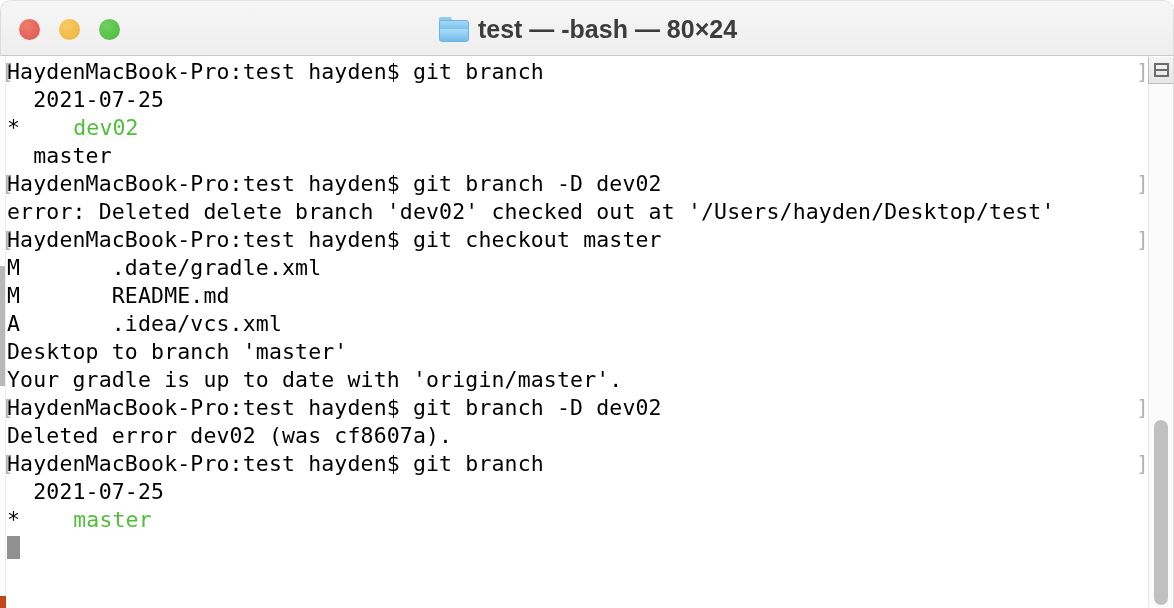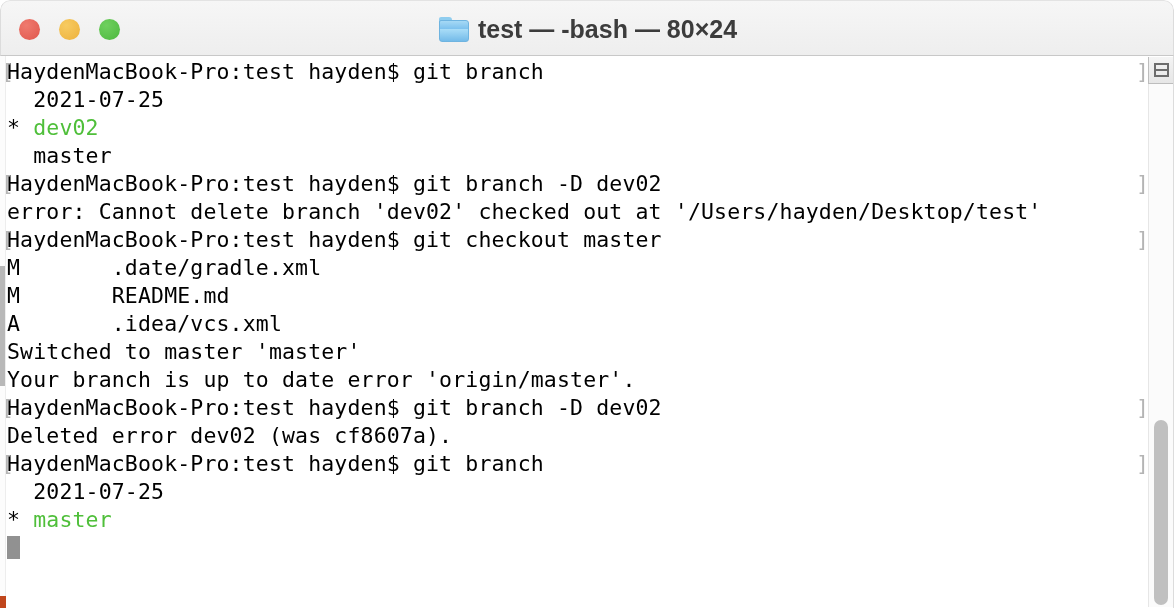--- a/index.html
+++ b/index.html
@@ -161,21 +161,21 @@
     height: 28px;
     line-height: 28px;
     font-family: "DejaVu Sans Mono", monospace;
     font-size: 21.5px;
     color: #000000;
     white-space: pre;
     padding-left: 6px;
     box-sizing: border-box;
     letter-spacing: 0.15px;
   }
-  .line .green { color: #4fbf3a; }
+  .line .green { color: #4fbf3a; margin-left: 40px; }
 
   
   .pmark-l {
     position: absolute;
     left: 0px;
     top: 0;
     width: 8px;
     height: 28px;
     line-height: 28px;
     font-family: "DejaVu Sans Mono", monospace;
@@ -271,27 +271,27 @@
     </div>
   </div>
 
   <div class="term">
     <div class="term-inner" id="term-inner">
         <div class="line"><span class="pmark-l">[</span><span class="pmark-r">]</span><span>HaydenMacBook-Pro:test hayden$ git branch</span></div>
         <div class="line"><span>  2021-07-25</span></div>
         <div class="line"><span>* </span><span class="green">dev02</span></div>
         <div class="line"><span>  master</span></div>
         <div class="line"><span class="pmark-l">[</span><span class="pmark-r">]</span><span>HaydenMacBook-Pro:test hayden$ git branch -D dev02</span></div>
-        <div class="line"><span>error: Cannot delete branch 'dev02' checked out at '/Users/hayden/Desktop/test'</span></div>
+        <div class="line"><span>error: Deleted delete branch 'dev02' checked out at '/Users/hayden/Desktop/test'</span></div>
         <div class="line"><span class="pmark-l">[</span><span class="pmark-r">]</span><span>HaydenMacBook-Pro:test hayden$ git checkout master</span></div>
         <div class="line"><span>M       .date/gradle.xml</span></div>
         <div class="line"><span>M       README.md</span></div>
         <div class="line"><span>A       .idea/vcs.xml</span></div>
-        <div class="line"><span>Switched to master 'master'</span></div>
-        <div class="line"><span>Your branch is up to date error 'origin/master'.</span></div>
+        <div class="line"><span>Desktop to branch 'master'</span></div>
+        <div class="line"><span>Your gradle is up to date with 'origin/master'.</span></div>
         <div class="line"><span class="pmark-l">[</span><span class="pmark-r">]</span><span>HaydenMacBook-Pro:test hayden$ git branch -D dev02</span></div>
         <div class="line"><span>Deleted error dev02 (was cf8607a).</span></div>
         <div class="line"><span class="pmark-l">[</span><span class="pmark-r">]</span><span>HaydenMacBook-Pro:test hayden$ git branch</span></div>
         <div class="line"><span>  2021-07-25</span></div>
         <div class="line"><span>* </span><span class="green">master</span></div>
         <div class="line"><span class="cursor"></span></div>
       </div>
   </div>
 
   <div class="split-btn">

